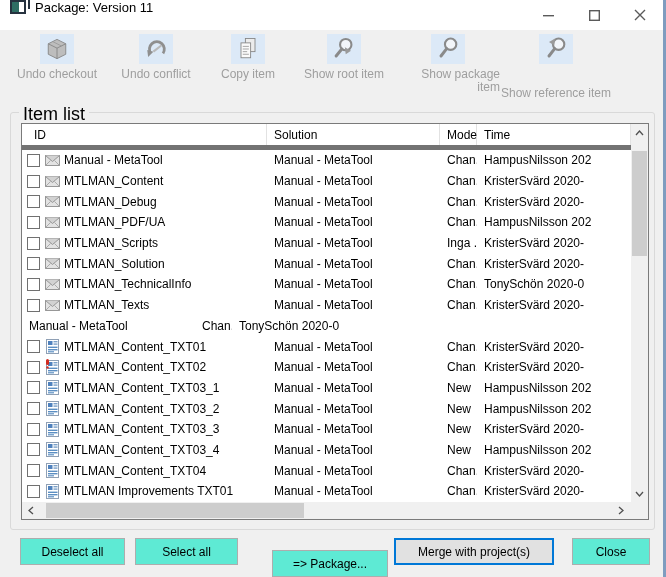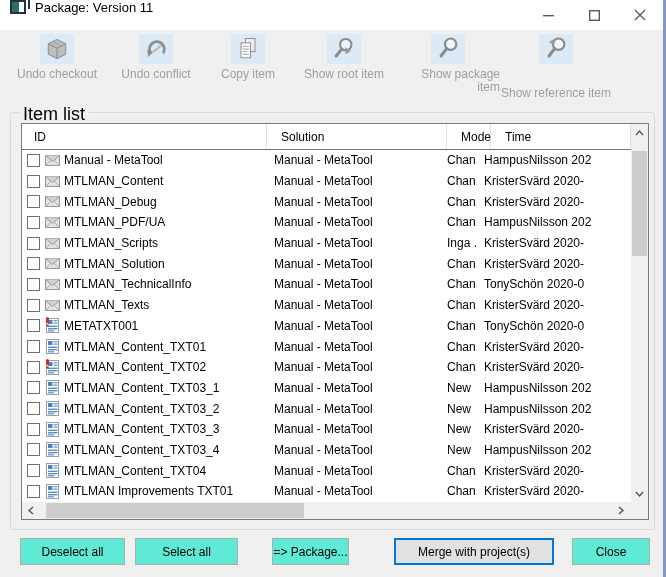--- a/index.html
+++ b/index.html
@@ -33,21 +33,21 @@
   .tb-ico{display:none;}
   
   .groupbox{position:absolute;left:10px;top:112px;width:645px;height:418px;
             border:1px solid #d9d9d9;border-radius:3px;}
   .group-label{position:absolute;left:8px;top:-9px;background:#f0f0f0;padding:0 4px;font-size:18px;}
   
   .listview{position:absolute;left:10px;top:10px;width:628px;height:397px;
             border:1px solid #7a7a7a;background:#fff;display:flex;flex-direction:column;}
   .lv-main{display:flex;flex:1;overflow:hidden;}
   .lv-cols{width:609px;display:flex;flex-direction:column;overflow:hidden;}
-  .lv-header{display:flex;height:26px;align-items:flex-end;font-size:12px;flex:0 0 auto;border-bottom:1px solid #737373;gap:7px;}
+  .lv-header{display:flex;height:26px;align-items:flex-end;font-size:12px;flex:0 0 auto;border-bottom:5px solid #737373;}
   .hcell{height:100%;display:flex;align-items:center;padding-left:12px;border-right:1px solid #e2e2e2;}
   .c-id{width:245px;}
   .c-sol{width:173px;}
   .c-mode{width:37px;}
   .c-time{flex:1;overflow:hidden;}
   .hcell.c-id{padding-left:12px;}
   .hcell.c-sol,.hcell.c-mode,.hcell.c-time{padding-left:7px;}
   .lv-rows{flex:1;overflow:hidden;}
   .lv-row{display:flex;height:20.7px;align-items:center;font-size:12px;white-space:nowrap;}
   .cell{overflow:hidden;white-space:nowrap;}
@@ -69,21 +69,21 @@
   .hs-arrow.left{left:0;}
   .hs-arrow.right{right:0;}
   .hthumb{position:absolute;top:1px;left:24px;width:258px;height:15px;background:#cdcdcd;}
   .corner{width:19px;height:17px;background:#f0f0f0;}
   
   .footer-btn{position:absolute;top:538px;height:27px;background:#5eead4;border:1px solid #adadad;
               font-family:"Liberation Sans",sans-serif;font-size:12px;color:#000;padding:0;}
   .footer-btn.default{border:2px solid var(--accent,#0078d7);background:#e5f1fb00;background:#e1e1e1;}
   #fb-0{left:20px;width:105px;}
   #fb-1{left:135px;width:103px;}
-  #fb-2{left:272px;width:77px;}
+  #fb-2{left:272px;width:116px;margin-top:12px;}
   #fb-3{left:394px;width:160px;}
   #fb-4{left:572px;width:78px;}
 </style>
 </head>
 <body>
 
 <div class="window" style="--accent: #0078d7; --win-border: #7f9cbf; --tb-label: #9e9e9e; --icon-bg: #dce9f7;">
 
   <div class="titlebar">
     <span class="app-icon">
@@ -339,40 +339,20 @@
 
         </span>
         <span class="id-text">MTLMAN_Texts</span>
       </span>
       <span class="cell c-sol">Manual - MetaTool</span>
       <span class="cell c-mode">Chan...</span>
       <span class="cell c-time">KristerSvärd 2020-</span>
     </div>
 
     <div class="lv-row">
-      <span class="cell c-id">
-        <span class="cb"></span>
-        <span class="row-ico">
-
-          <svg class="ic" width="17" height="17" viewBox="0 0 17 17" style="display: block;">
-            <rect x="2.5" y="1.5" width="12" height="14" fill="#ffffff" stroke="#8fa0b5"></rect>
-            <rect x="4" y="3" width="4.5" height="4" fill="#4f81bd"></rect>
-            <rect x="9.5" y="3" width="4" height="1.4" fill="#7aa0c8"></rect>
-            <rect x="9.5" y="5.4" width="4" height="1.4" fill="#7aa0c8"></rect>
-            <rect x="4" y="8.6" width="9.5" height="1.4" fill="#5b8ec2"></rect>
-            <rect x="4" y="11" width="9.5" height="1.4" fill="#5b8ec2"></rect>
-            <rect x="4" y="13.2" width="6" height="1.2" fill="#5b8ec2"></rect>
-          </svg>
-          <svg class="flag" width="7" height="10" viewBox="0 0 7 10" style="display: block;">
-            <rect x="2" y="0" width="3" height="6" rx="1.5" fill="#d22b1f"></rect>
-            <rect x="2.3" y="7.3" width="2.4" height="2.4" rx="1.2" fill="#d22b1f"></rect>
-          </svg>
-        </span>
-        <span class="id-text">METATXT001</span>
-      </span>
       <span class="cell c-sol">Manual - MetaTool</span>
       <span class="cell c-mode">Chan...</span>
       <span class="cell c-time">TonySchön 2020-0</span>
     </div>
 
     <div class="lv-row">
       <span class="cell c-id">
         <span class="cb"></span>
         <span class="row-ico">
 

